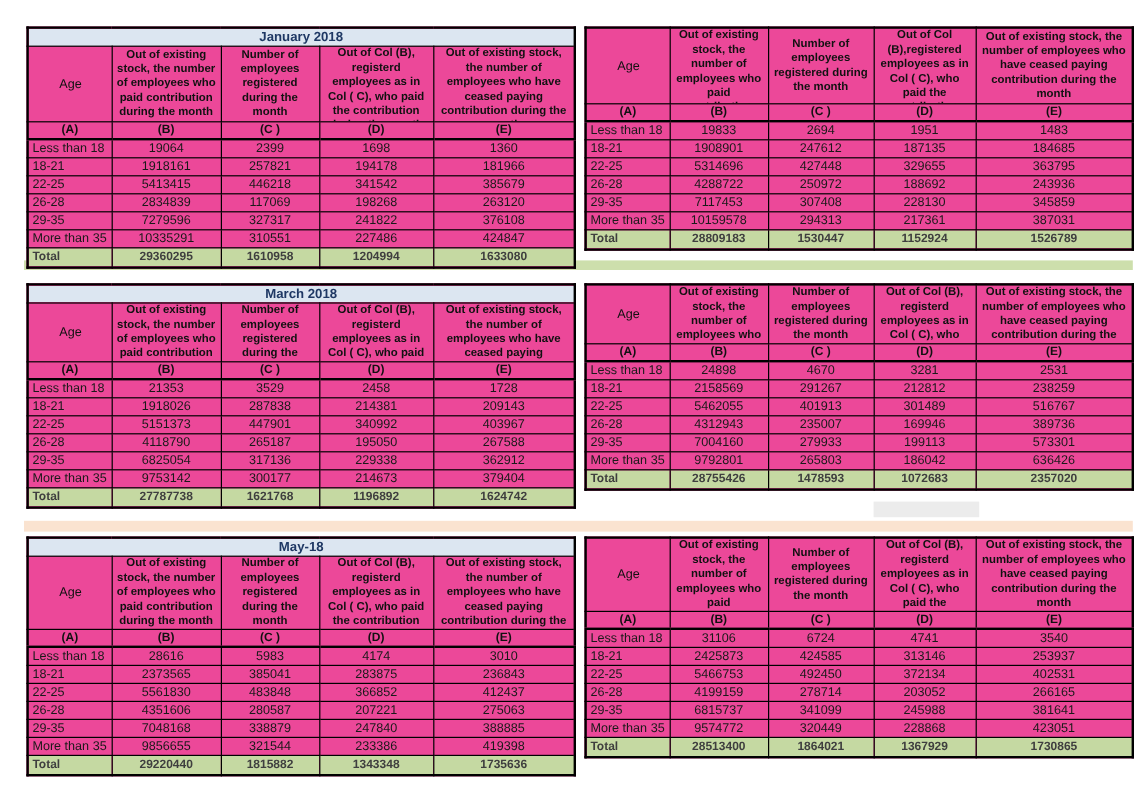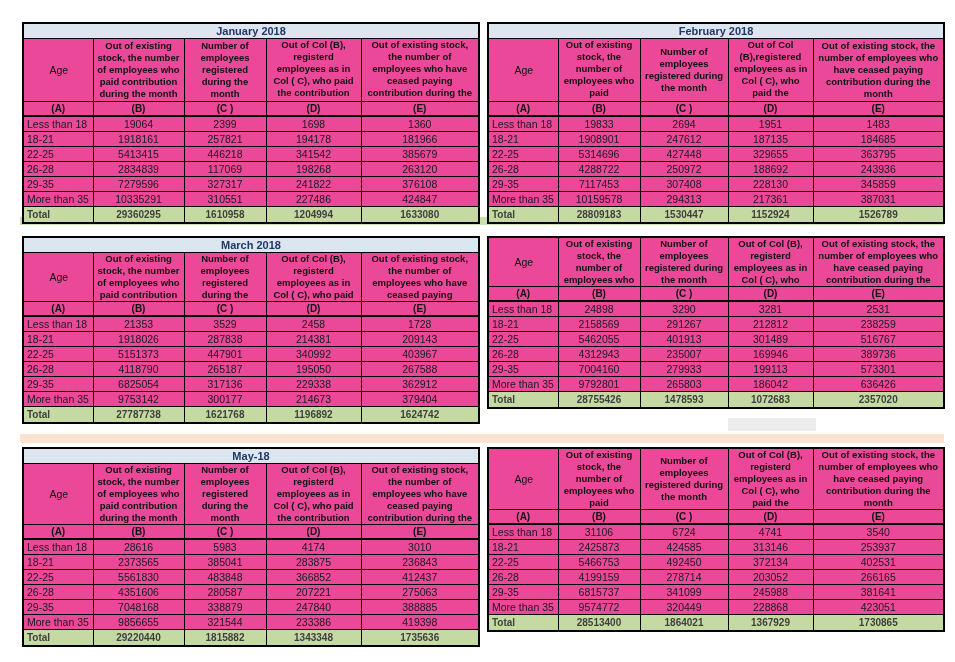--- a/index.html
+++ b/index.html
@@ -157,23 +157,20 @@
   <section class="month-table cr r1 side-right hh-tall" data-table="1">
   <table class="data-table">
     <colgroup>
       <col class="c-a">
           <col class="c-b">
           <col class="c-c">
           <col class="c-d">
           <col class="c-e">
     </colgroup>
     <thead>
-      <tr>
-        <th colspan="5" class="title-cell tcell">February 2018</th>
-      </tr>
       <tr class="header-row">
         <th class="hdr-a">
               <div class="hwrap hw-a">Age</div>
             </th>
         <th class="hdr-b">
               <div class="hwrap hw-b">Out of existing stock, the number of employees who paid contribution during the month</div>
             </th>
         <th class="hdr-c">
               <div class="hwrap hw-c">Number of employees registered during the month</div>
             </th>
@@ -368,21 +365,21 @@
         <th>(B)</th>
         <th>(C )</th>
         <th>(D)</th>
         <th>(E)</th>
       </tr>
     </thead>
     <tbody>
           <tr class="data-row">
             <td class="age-cell">Less than 18</td>
             <td class="val-cell">24898</td>
-            <td class="val-cell">3290</td>
+            <td class="val-cell">4670</td>
             <td class="val-cell">3281</td>
             <td class="val-cell">2531</td>
           </tr>
           <tr class="data-row">
             <td class="age-cell">18-21</td>
             <td class="val-cell">2158569</td>
             <td class="val-cell">291267</td>
             <td class="val-cell">212812</td>
             <td class="val-cell">238259</td>
           </tr>

